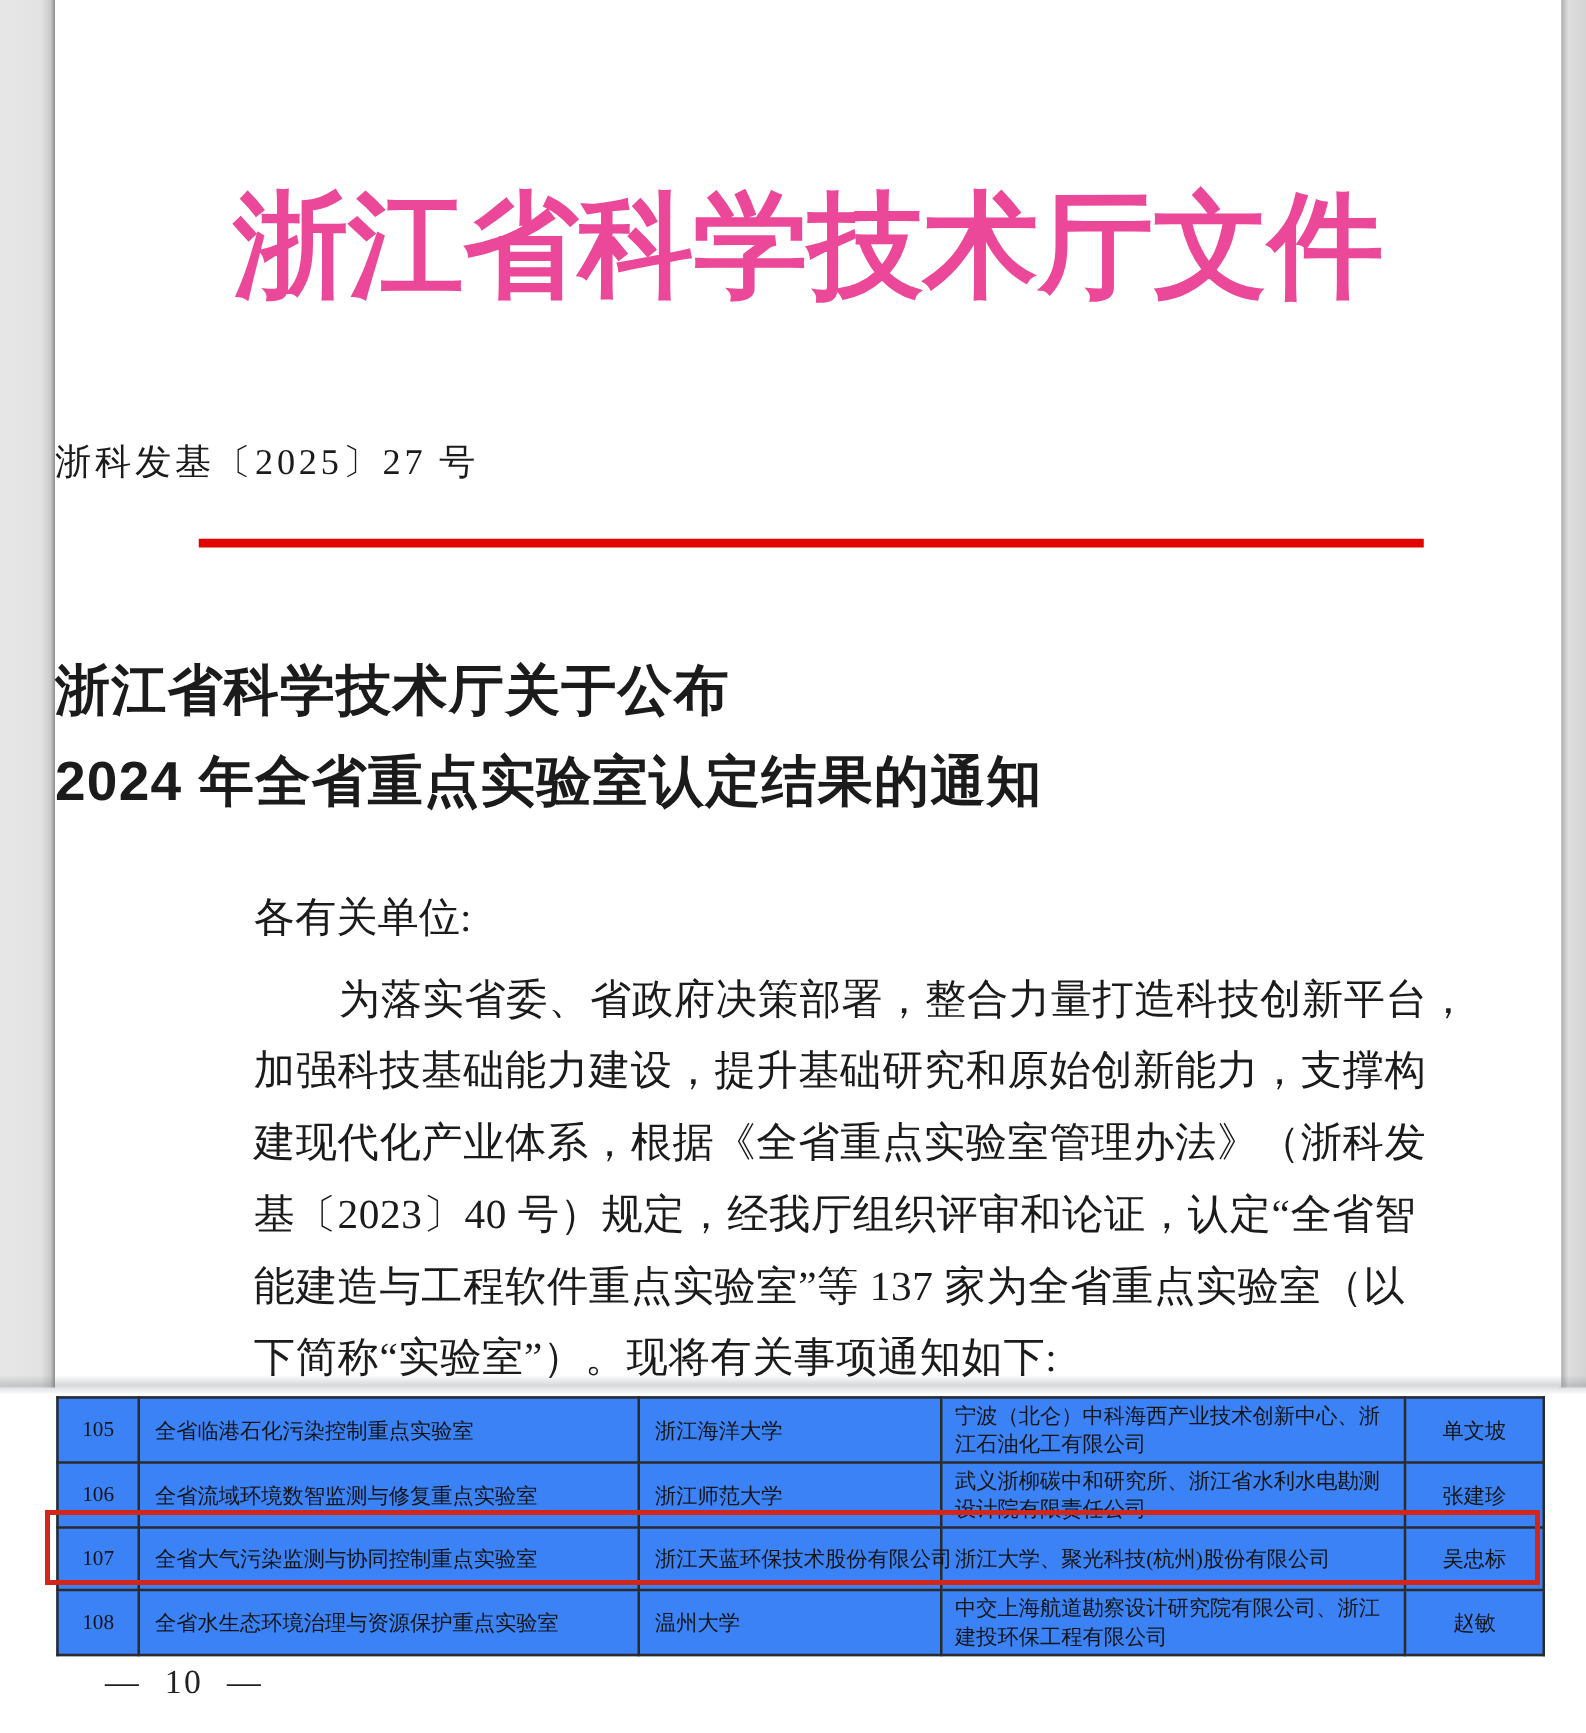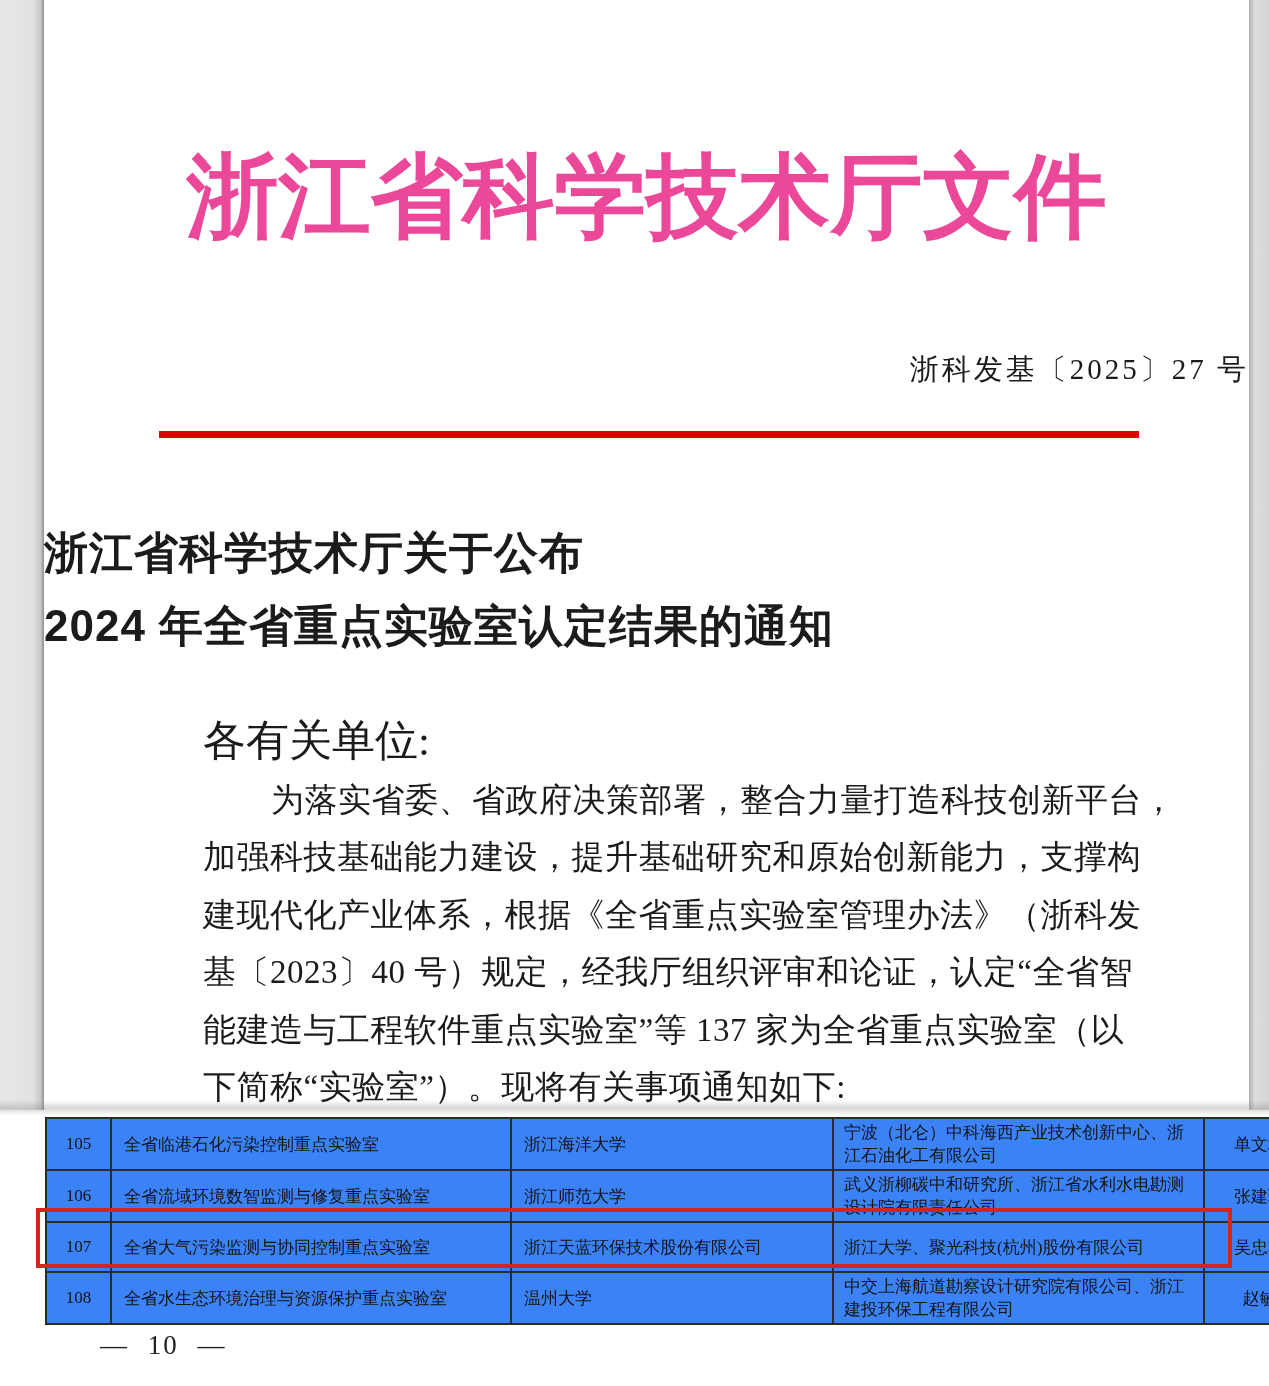--- a/index.html
+++ b/index.html
@@ -38,38 +38,38 @@
 
   .doc-title {
     position: absolute; top: 138px; left: 0; width: 100%;
     text-align: center;
     font-size: 92px; font-weight: bold; line-height: 118px;
     color: #ec4899;
     letter-spacing: 0px;
   }
   .doc-number {
     position: absolute; top: 350px; left: 0; width: 100%;
-    text-align: right;
+    text-align: left;
     font-size: 29px; letter-spacing: 3px;
   }
   .red-rule {
     position: absolute; top: 431px; left: 115px;
     width: 980px; height: 7px;
     background: #e00300;
   }
   .subtitle {
     position: absolute; top: 516px; left: 0; width: 100%;
     text-align: left;
     font-family: "Liberation Sans", "DejaVu Sans", sans-serif;
     font-weight: bold; font-size: 44px; line-height: 73px;
     letter-spacing: 1px;
   }
   .salutation {
     position: absolute; top: 712px; left: 159px;
-    font-size: 43px;
+    font-size: 33px;
   }
   .doc-body {
     position: absolute; top: 772px; left: 159px; width: 940px;
     font-size: 33px; line-height: 57.4px;
     letter-spacing: 0.5px;
     white-space: nowrap;
   }
   .doc-body p { margin: 0; }
   .doc-body p.indent { text-indent: 68px; }
 
@@ -82,32 +82,32 @@
     font-size: 17px;
   }
   .lab-table td {
     border: 2px solid #2b2b2b;
     height: 50px;
     vertical-align: middle;
     color: #141414;
   }
   .col-no        { width: 65px;  text-align: center; }
   .col-lab       { width: 400px; padding-left: 12px; white-space: nowrap; }
-  .col-inst      { width: 322px; padding-left: 12px; white-space: nowrap; }
+  .col-inst      { width: 242px; padding-left: 12px; white-space: nowrap; }
   .col-partners  { width: 371px; padding: 2px 10px; line-height: 23px; }
   .col-director  { width: 111px; text-align: center; margin-top: 48px; }
 
   .highlight-box {
     position: absolute; left: 36px; top: 1208px;
     width: 1196px; height: 60px;
     border: 4px solid #d3261a;
     pointer-events: none;
   }
   .page-number {
-    position: absolute; left: 100px; top: 1330px;
+    position: absolute; left: 84px; top: 1330px;
     font-size: 27px; letter-spacing: 2px; word-spacing: 10px;
     color: #222;
   }
 </style>
 </head>
 <body>
 
 <div class="stage">
 
   <div class="side-strip left"></div>

